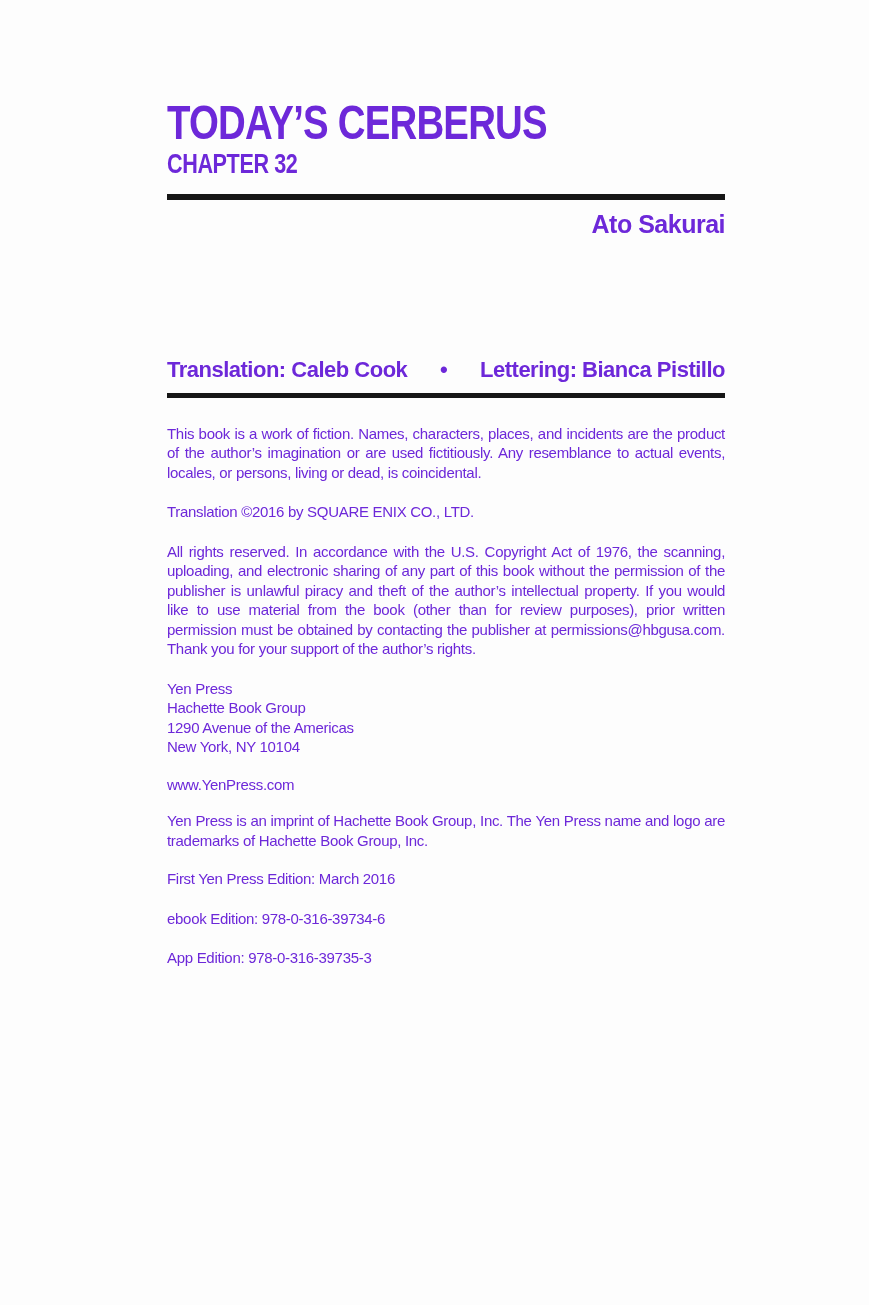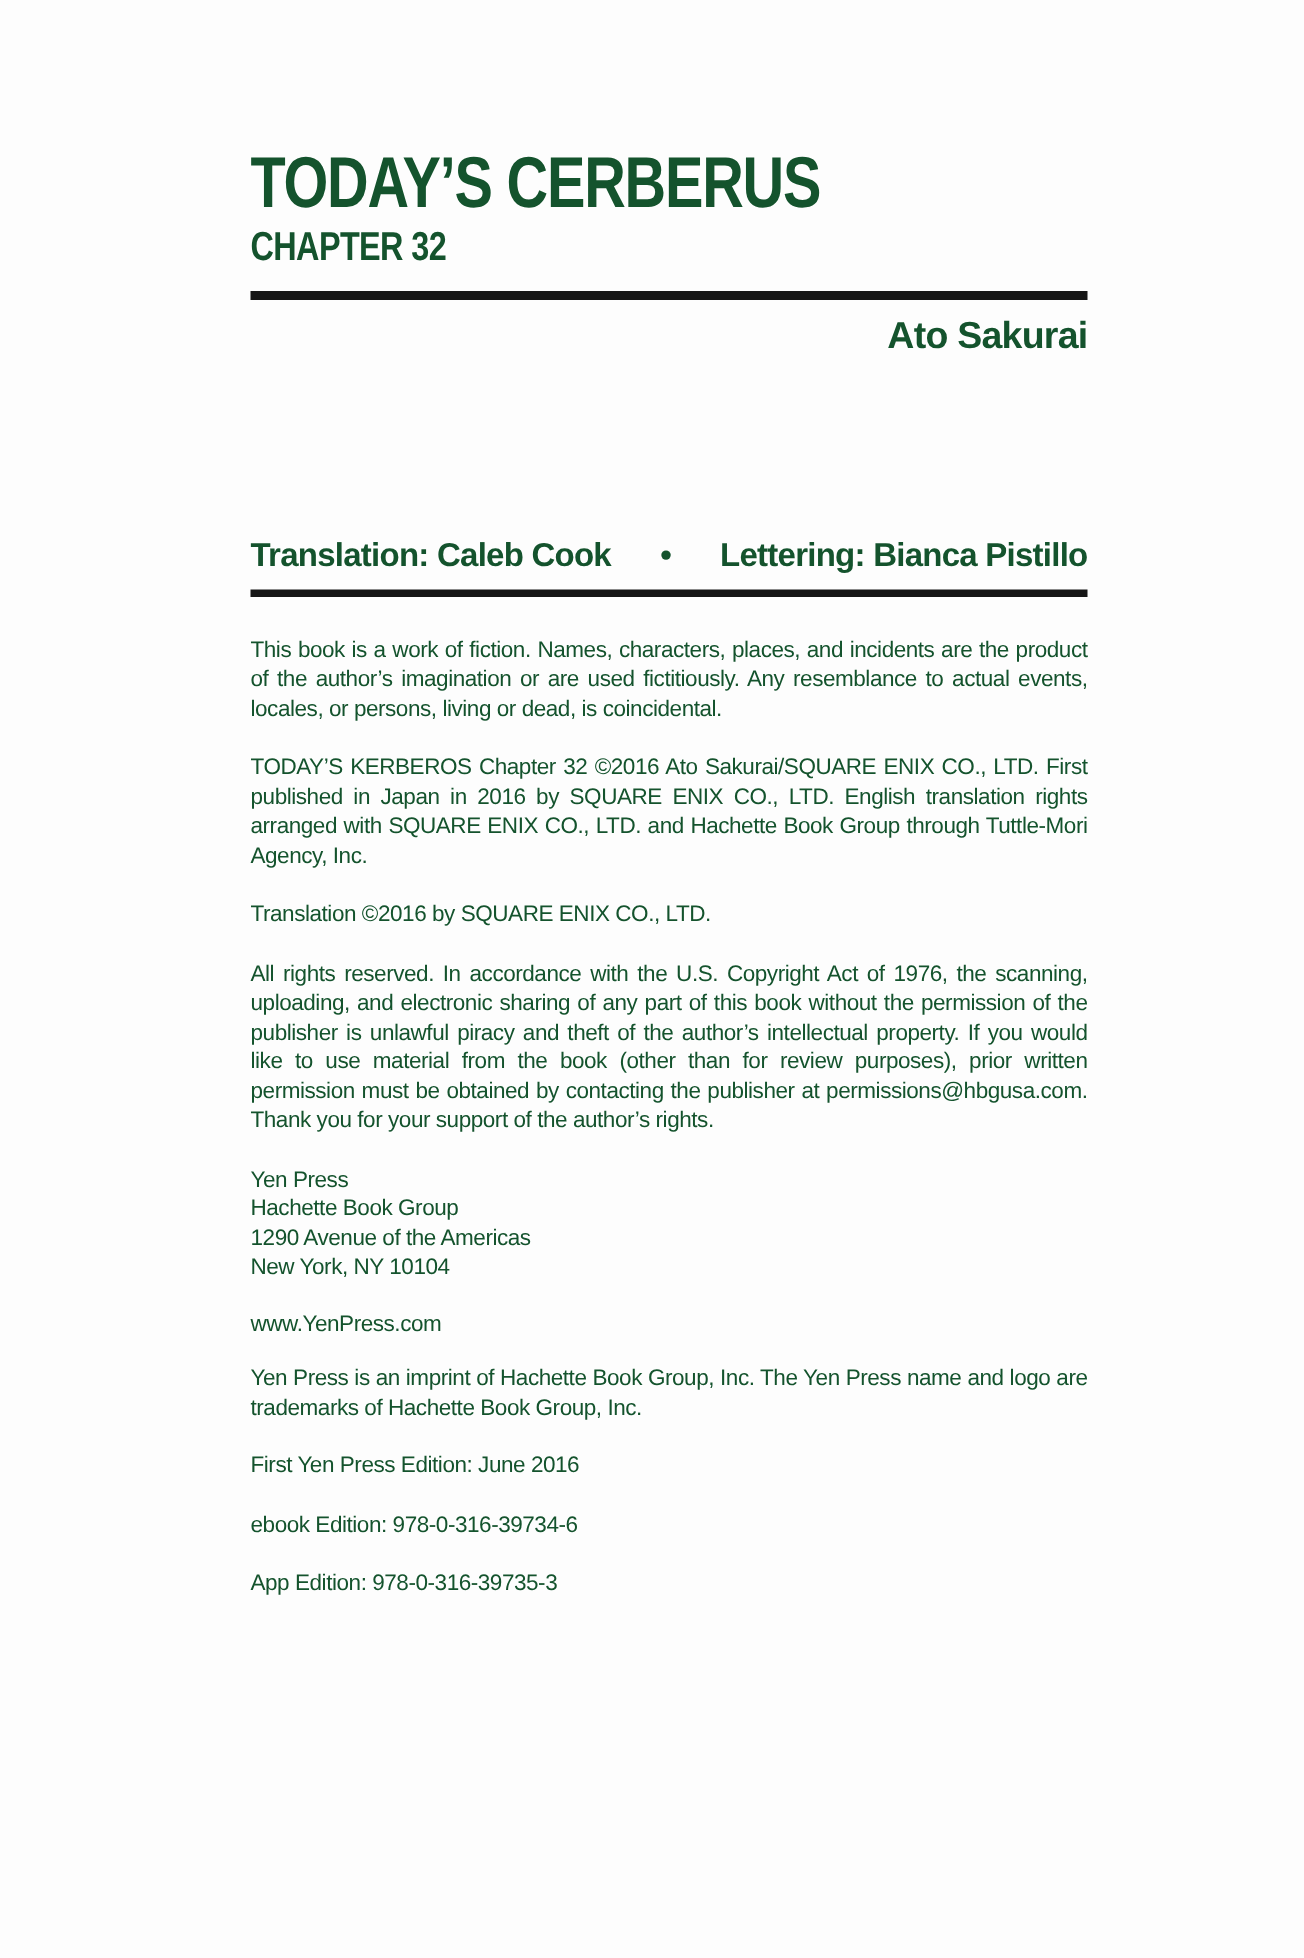--- a/index.html
+++ b/index.html
@@ -4,21 +4,21 @@
 <style>
   * { margin: 0; padding: 0; box-sizing: border-box; }
   html, body { background: #ffffff; }
   body { font-family: "Liberation Sans", sans-serif; }
 
   .page {
     position: relative;
     width: 869px;
     height: 1305px;
     background: #fdfdfd;
-    color: #14532d;
+    color: #6d28d9;
     overflow: hidden;
   }
 
   .content {
     position: absolute;
     left: 167px;
     top: 0;
     width: 558px;
   }
 
@@ -99,40 +99,39 @@
     <div class="credits">
       <span>Translation: Caleb Cook</span>
       <span>•</span>
       <span>Lettering: Bianca Pistillo</span>
     </div>
 
     <div class="rule rule-thin"></div>
 
     <p class="body mt-26">This book is a work of fiction. Names, characters, places, and incidents are the product of the author’s imagination or are used fictitiously. Any resemblance to actual events, locales, or persons, living or dead, is coincidental.</p>
 
-    <p class="body mt-20">TODAY’S KERBEROS Chapter 32 ©2016 Ato Sakurai/SQUARE ENIX CO., LTD. First published in Japan in 2016 by SQUARE ENIX CO., LTD. English translation rights arranged with SQUARE ENIX CO., LTD. and Hachette Book Group through Tuttle-Mori Agency, Inc.</p>
 
     <p class="body mt-20">Translation ©2016 by SQUARE ENIX CO., LTD.</p>
 
     <p class="body mt-20">All rights reserved. In accordance with the U.S. Copyright Act of 1976, the scanning, uploading, and electronic sharing of any part of this book without the permission of the publisher is unlawful piracy and theft of the author’s intellectual property. If you would like to use material from the book (other than for review purposes), prior written permission must be obtained by contacting the publisher at permissions@hbgusa.com. Thank you for your support of the author’s rights.</p>
 
     <div class="line-block mt-20">
       <div>Yen Press</div>
       <div>Hachette Book Group</div>
       <div>1290 Avenue of the Americas</div>
       <div>New York, NY 10104</div>
     </div>
 
     <div class="line-block mt-18">
       <div>www.YenPress.com</div>
     </div>
 
     <p class="body mt-17">Yen Press is an imprint of Hachette Book Group, Inc. The Yen Press name and logo are trademarks of Hachette Book Group, Inc.</p>
 
 
-    <p class="body mt-19">First Yen Press Edition: June 2016</p>
+    <p class="body mt-19">First Yen Press Edition: March 2016</p>
 
     <p class="body mt-20">ebook Edition: 978-0-316-39734-6</p>
 
     <p class="body mt-20">App Edition: 978-0-316-39735-3</p>
 
   </div>
 </div>
 
 </body></html>

